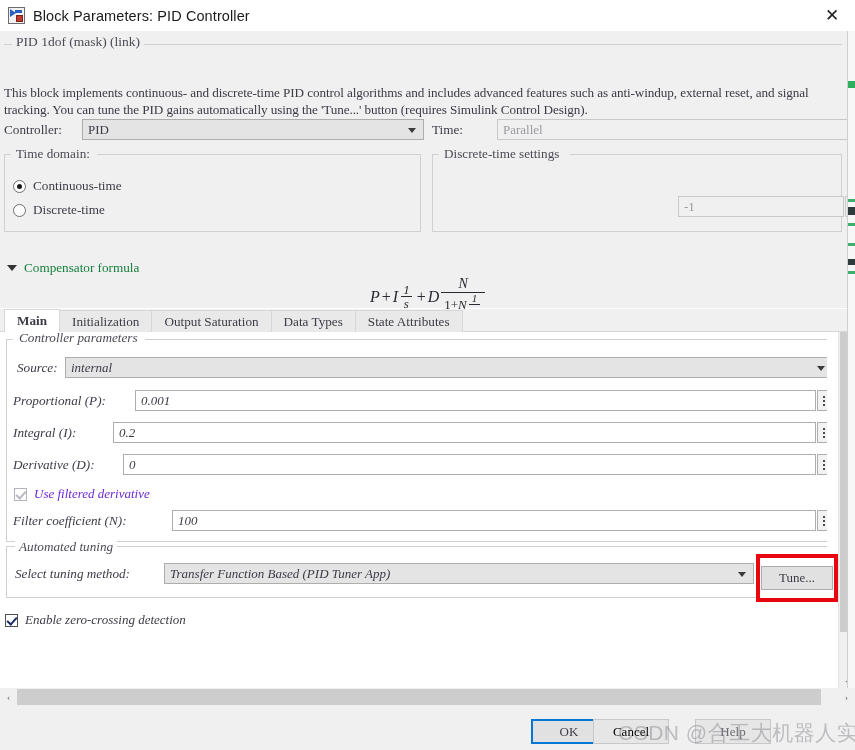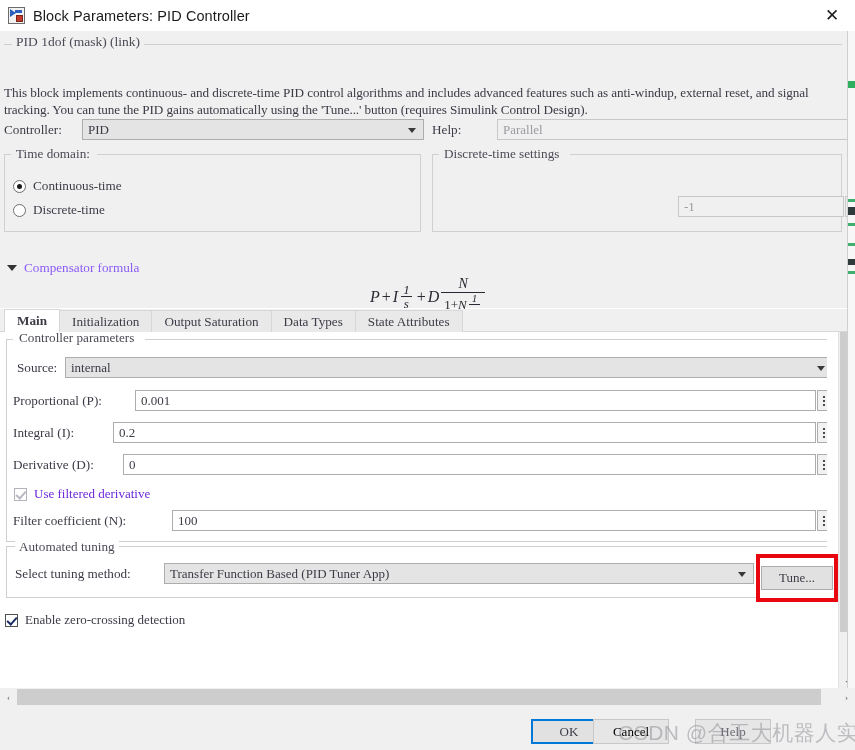--- a/index.html
+++ b/index.html
@@ -260,21 +260,21 @@
     display: flex;
     align-items: center;
     gap: 7px;
   }
   .comp-toggle .tri {
     width: 0; height: 0;
     border-left: 5px solid transparent;
     border-right: 5px solid transparent;
     border-top: 6px solid #333;
   }
-  .comp-toggle .t { font-size: 13.2px; color: #8b5cf6; text-align: center; }
+  .comp-toggle .t { font-size: 13.2px; color: #15803d; text-align: center; }
 
   .formula {
     position: absolute;
     left: 370px; top: 246px;
     font-family: "Liberation Serif", "DejaVu Serif", serif;
     font-style: italic;
     font-size: 16px;
     color: #2a2a33;
     display: flex;
     align-items: center;
@@ -332,20 +332,21 @@
 
   
   .bodyarea {
     position: absolute;
     left: 0; top: 332px;
     width: 827px;
     height: 356px;
     background: #ffffff;
     box-sizing: border-box;
     overflow: hidden;
+    font-style: italic;
   }
   .vscroll {
     position: absolute;
     left: 838px; top: 332px;
     width: 17px;
     height: 356px;
     background: #f0f0f0;
     border-left: 1px solid #e3e3e3;
     box-sizing: border-box;
   }
@@ -547,21 +548,21 @@
       <div class="legend">PID 1dof (mask) (link)</div>
     </div>
     <div class="desc">This block implements continuous- and discrete-time PID control algorithms and includes advanced features such as anti-windup, external reset, and signal tracking. You can tune the PID gains automatically using the 'Tune...' button (requires Simulink Control Design).</div>
 
     <div class="row-controller">
       <div class="lbl" style="position:absolute;left:4px;top:3px;">Controller:</div>
       <div class="combo" style="position:absolute;left:82px;top:0;width:342px;">
         <span class="val">PID</span>
         <span class="caret"></span>
       </div>
-      <div class="lbl" style="position:absolute;left:432px;top:3px;">Help:</div>
+      <div class="lbl" style="position:absolute;left:432px;top:3px;">Time:</div>
       <div class="txtbox disabled" style="position:absolute;left:470px;top:0;width:385px;">Parallel</div>
     </div>
 
     <div class="fs open-top" style="left:4px;top:123px;width:417px;height:78px;">
       <div class="toprule-l" style="left:0;width:6px;"></div>
       <div class="toprule-r" style="left:92px;right:0;"></div>
       <div class="legend">Time domain:</div>
       <div class="radio" style="left:8px;top:24px;">
         <span class="dot on"></span>
         <span class="t">Continuous-time</span>

